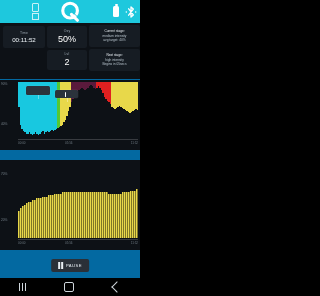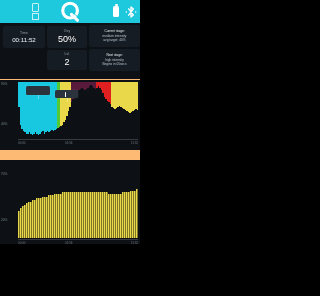--- a/index.html
+++ b/index.html
@@ -1,21 +1,21 @@
 <!DOCTYPE html>
 <html><head>
 <meta charset="utf-8">
 <style>
   html,body{margin:0;padding:0;background:#000;}
   body{
     width:140px;height:296px;overflow:hidden;
     font-family:"Liberation Sans", sans-serif;
     color:#e8eef2;
   }
-  #app{position:relative;width:140px;height:244px;background:#fdba74;overflow:hidden;}
+  #app{position:relative;width:140px;height:296px;background:#0369a1;overflow:hidden;}
 
   
   .header{
     position:absolute;left:0;top:0;width:140px;height:23px;
     background:#1ec8dd;
     display:flex;align-items:center;
   }
   .hdr-left{width:56px;height:23px;position:relative;}
   .sq{position:absolute;border:1px solid rgba(255,255,255,.75);}
   .sq.a{width:5px;height:7px;left:32px;top:3px;border-radius:1px;}

